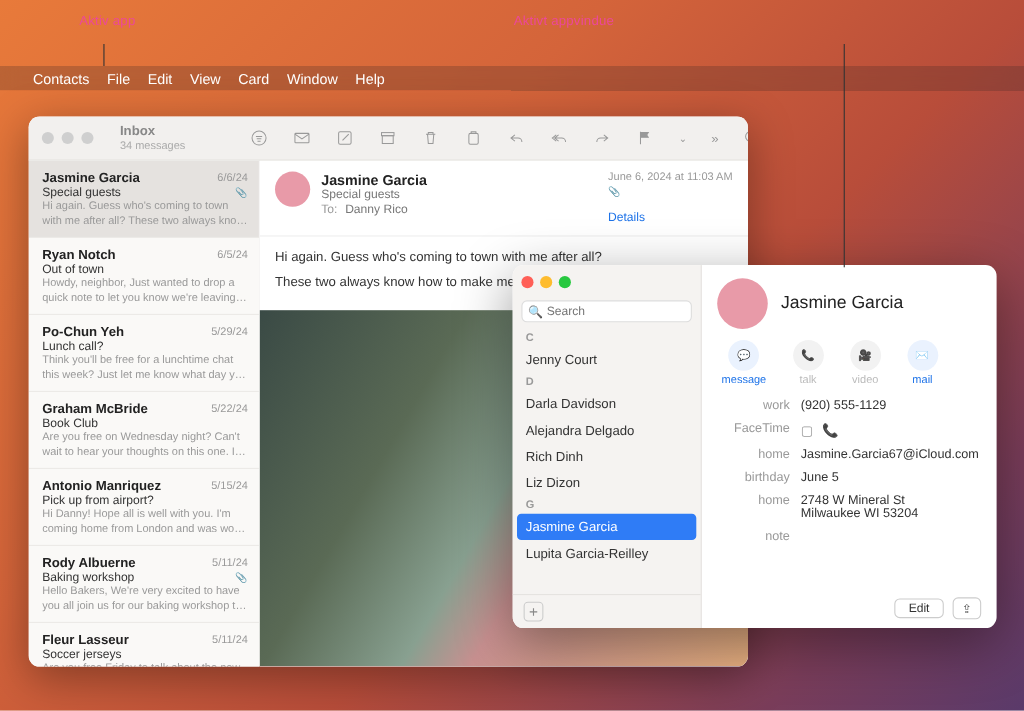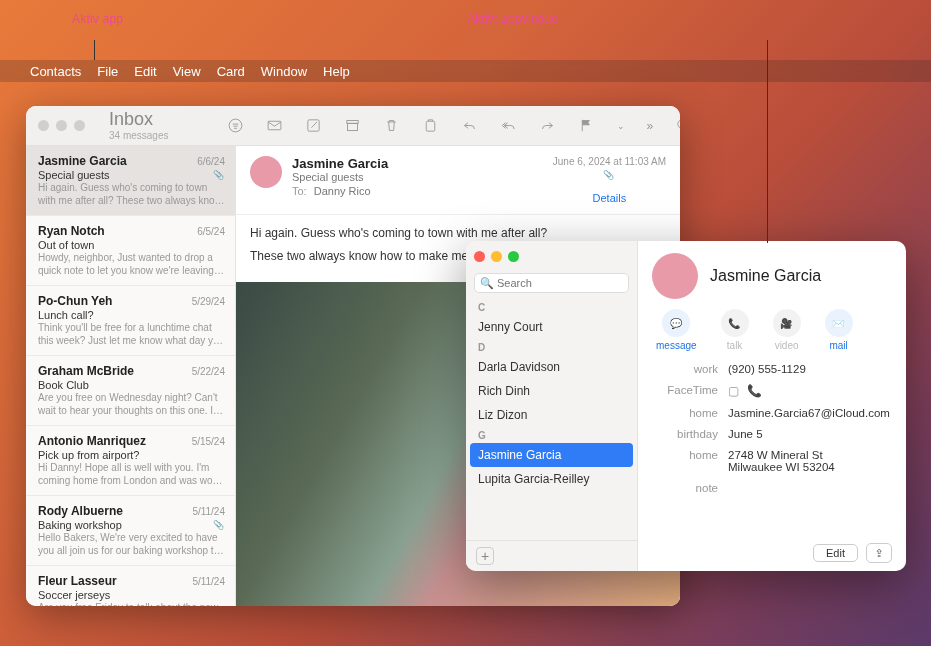--- a/index.html
+++ b/index.html
@@ -17,21 +17,21 @@
 .menubar .active-app{font-weight:400}
 .menubar span{cursor:default}
 
 .mail-win{position:absolute;top:106px;left:26px;width:654px;height:500px;background:#fff;border-radius:10px;box-shadow:0 10px 40px rgba(0,0,0,.35);overflow:hidden;display:flex;flex-direction:column}
 
 .mail-titlebar{height:40px;background:#f2f0ee;border-bottom:1px solid #e3e1de;display:flex;align-items:center;padding:0 12px;gap:8px}
 .traffic{display:flex;gap:7px;margin-right:10px}
 .tdot{width:11px;height:11px;border-radius:50%}
 .td-gray{background:#cfcfcf}
 .mail-title{display:flex;flex-direction:column;line-height:1.1;margin-left:6px;flex:0 0 110px}
-.mail-title .inbox{font-size:18px;font-weight:400;color:#888}
+.mail-title .inbox{font-size:12px;font-weight:700;color:#888}
 .mail-title .count{font-size:10px;color:#aaa}
 .tbicons{display:flex;gap:22px;margin-left:auto;color:#888;align-items:center}
 .tbicons svg{width:17px;height:17px;stroke:#999;fill:none;stroke-width:1.3}
 
 .mail-body{display:flex;flex:1;overflow:hidden}
 .msglist{width:210px;border-right:1px solid #e6e4e1;overflow-y:auto;background:#faf9f7}
 .msg{padding:8px 10px 8px 12px;border-bottom:1px solid #eceae7;font-size:11px;color:#555}
 .msg.sel{background:#e5e2df}
 .msg .row1{display:flex;justify-content:space-between;align-items:center}
 .msg .from{font-weight:600;color:#222;font-size:12px}
@@ -41,21 +41,21 @@
 .clip{font-size:9px;color:#aaa}
 
 .reader{flex:1;display:flex;flex-direction:column;overflow:hidden;background:#fff}
 .rhdr{padding:10px 14px;border-bottom:1px solid #eee}
 .rhdr-top{display:flex;gap:10px;align-items:flex-start}
 .avatar{width:32px;height:32px;border-radius:50%;background:#e89aa8;display:flex;align-items:center;justify-content:center;font-size:10px;color:#fff}
 .rhdr-main{flex:1}
 .rhdr-main .name{font-weight:600;font-size:13px;color:#222}
 .rhdr-main .subj{font-size:11px;color:#777}
 .rhdr-main .to{font-size:11px;color:#999;margin-top:2px}
-.rhdr-right{text-align:center;font-size:10px;color:#999}
+.rhdr-right{text-align:left;font-size:10px;color:#999}
 .rhdr-right .details{color:#1e73e8;margin-top:12px;font-size:11px}
 .rbody{padding:10px 14px;font-size:12px;color:#333;line-height:1.45}
 .rbody p{margin-bottom:6px}
 .rimg{flex:1;background:linear-gradient(120deg,#3a4a45 0%,#5a6a55 30%,#88a090 50%,#c89090 60%,#e8b080 100%);margin:0}
 
 .contacts-win{position:absolute;top:241px;left:466px;width:440px;height:330px;background:#fff;border-radius:10px;box-shadow:0 14px 50px rgba(0,0,0,.4);overflow:hidden;display:flex}
 .c-sidebar{width:172px;background:#f5f3f1;border-right:1px solid #e5e3e0;display:flex;flex-direction:column}
 .c-top{height:30px;display:flex;align-items:center;padding:0 8px;gap:6px}
 .c-top .tdot.r{background:#ff5f57}.c-top .tdot.y{background:#febc2e}.c-top .tdot.g{background:#28c840}
 .c-search{margin:2px 8px 6px;position:relative}
@@ -276,20 +276,21 @@
     </div>
     <div class="c-search">
       <span class="sico">🔍</span>
       <input type="text" placeholder="Search" style="">
     </div>
     <div class="c-list" id="clist">
         <div class="c-sect">C</div>
         <div class="c-item">Jenny Court</div>
         <div class="c-sect">D</div>
         <div class="c-item">Darla Davidson</div>
+        <div class="c-item">Alejandra Delgado</div>
         <div class="c-item">Rich Dinh</div>
         <div class="c-item">Liz Dizon</div>
         <div class="c-sect">G</div>
         <div class="c-item sel">Jasmine Garcia</div>
         <div class="c-item">Lupita Garcia-Reilley</div>
       </div>
     <div class="c-add">
       <div class="plus">+</div>
     </div>
   </div>

